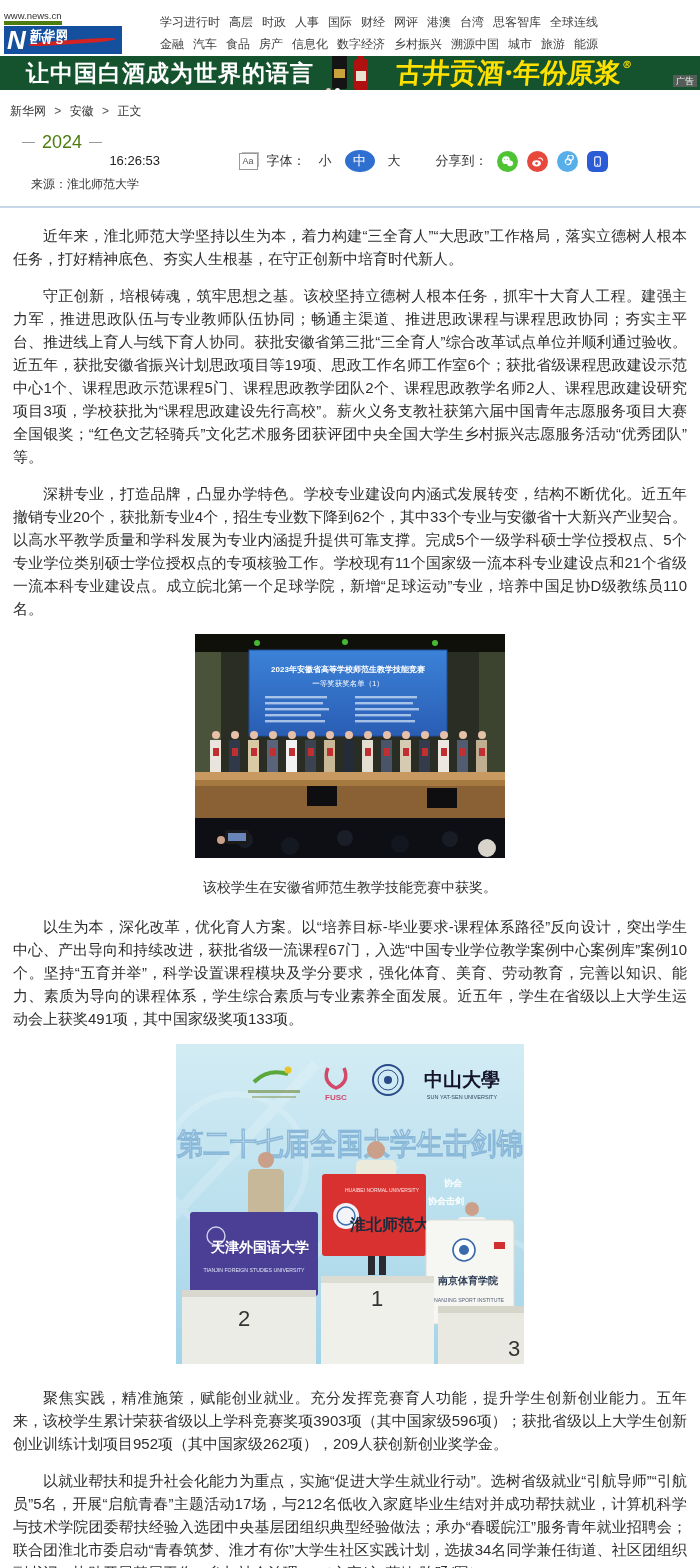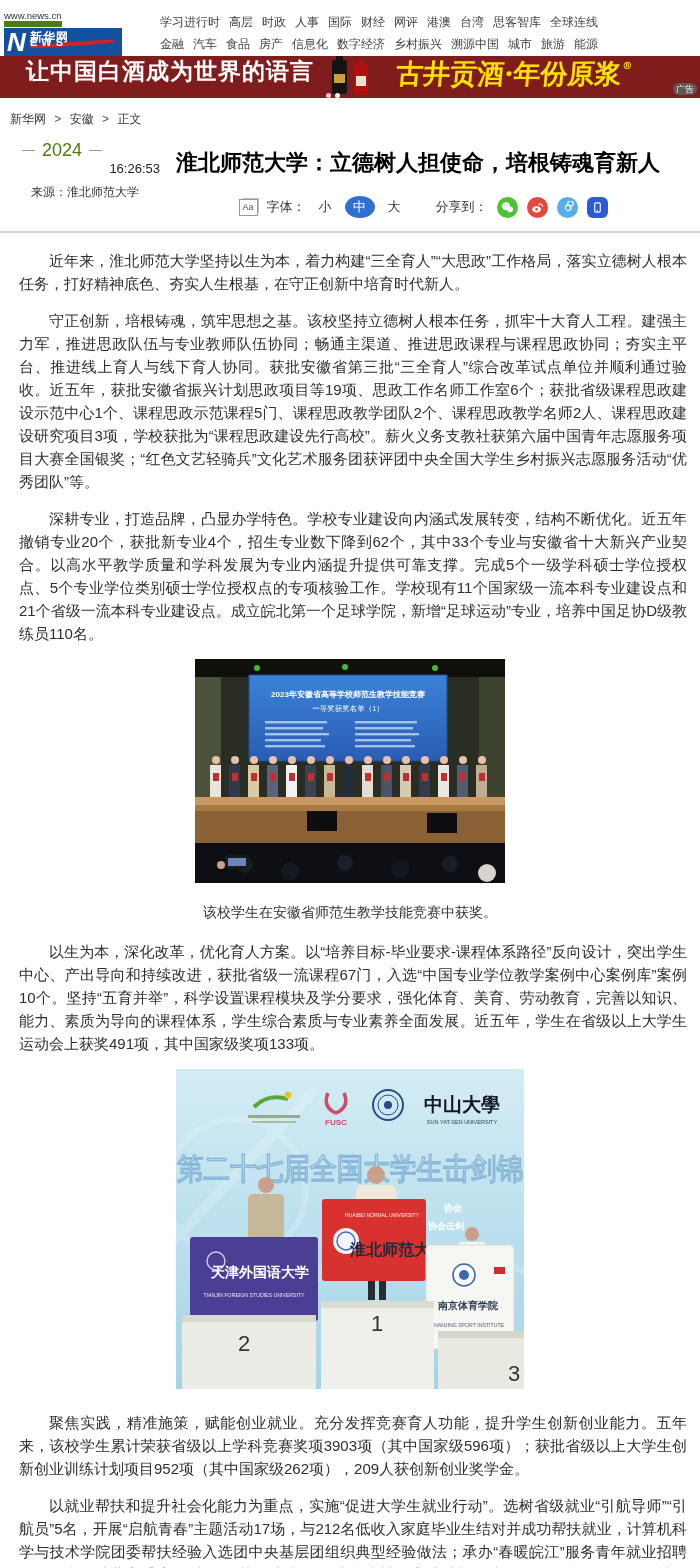--- a/index.html
+++ b/index.html
@@ -2,49 +2,49 @@
 <html lang="zh"><head>
 <meta charset="utf-8">
 <style>
   html,body{margin:0;padding:0;background:#fff;}
   body{font-family:"Liberation Sans","DejaVu Sans",sans-serif;color:#333;}
   .page{width:700px;margin:0 auto;overflow:hidden;background:#fff;position:relative;}
 
   
   .top{display:flex;align-items:flex-start;padding:5px 0 3px 4px;height:48px;}
   .logo-col{width:146px;flex:none;}
-  .url-top{font-size:9.5px;color:#333;border-bottom:6px solid #4d7c0f;display:inline-block;line-height:11px;}
+  .url-top{font-size:9.5px;color:#333;border-bottom:4px solid #4d7c0f;display:inline-block;line-height:11px;}
   .logo-box{width:118px;height:28px;background:#14509e;position:relative;margin:1px 0;color:#fff;overflow:hidden;}
   .logo-n{position:absolute;left:3px;top:0;font-size:26px;font-weight:bold;font-style:italic;line-height:28px;}
   .logo-cn{position:absolute;left:26px;top:1px;font-size:12px;font-weight:bold;letter-spacing:1px;}
   .logo-en{position:absolute;left:26px;bottom:8px;font-size:11px;font-weight:bold;letter-spacing:4px;}
   .logo-swoosh{position:absolute;left:24px;top:14px;width:88px;height:4px;background:#d42222;border-radius:60%/100%;transform:rotate(-4deg);}
   .url-bottom{font-size:9px;color:#a84848;line-height:10px;}
   .org-col{width:112px;flex:none;font-size:11.5px;line-height:16px;color:#333;padding-top:4px;border-left:1px solid #e3e3e3;padding-left:8px;}
   .stock-code{color:#1a6fc9;}
   .nav-col{flex:1;overflow:hidden;padding-top:6px;padding-left:10px;}
   .nav-row{white-space:nowrap;overflow:hidden;font-size:12px;line-height:22px;color:#3f3f3f;}
   .nav-row span{margin-right:9px;cursor:pointer;}
 
   
-  .banner{position:relative;height:42px;background:#7f1d1d;display:flex;overflow:hidden;}
+  .banner{position:relative;height:34px;background:#14532d;display:flex;align-items:center;overflow:hidden;}
   .slogan{font-size:23px;color:#fff;font-weight:bold;letter-spacing:1px;margin-left:26px;white-space:nowrap;}
   .bottles{width:58px;height:44px;position:relative;flex:none;margin-left:10px;}
   .bottle-black{position:absolute;left:8px;top:4px;width:15px;height:34px;background:#141414;border-radius:3px 3px 2px 2px;}
   .bottle-black:before{content:"";position:absolute;left:4px;top:-4px;width:7px;height:6px;background:#141414;}
   .bottle-black:after{content:"";position:absolute;left:2px;top:14px;width:11px;height:9px;background:#caa23c;}
   .bottle-red{position:absolute;left:30px;top:8px;width:14px;height:31px;background:#b01010;border-radius:3px 3px 2px 2px;}
   .bottle-red:before{content:"";position:absolute;left:4px;top:-4px;width:6px;height:5px;background:#b01010;}
   .bottle-red:after{content:"";position:absolute;left:2px;top:12px;width:10px;height:10px;background:#e8e2d2;}
   .dot1,.dot2{position:absolute;bottom:2px;width:5px;height:5px;border-radius:50%;}
   .dot1{left:2px;background:#f0c8c8;}
   .dot2{left:11px;background:#ffffff;}
   .brand{font-size:27px;color:#ffe100;font-weight:bold;font-family:"DejaVu Serif","Liberation Serif",serif;transform:skewX(-5deg);margin-left:14px;white-space:nowrap;}
   .reg{font-size:10px;vertical-align:14px;}
-  .ad-chip{position:absolute;right:3px;bottom:3px;font-size:9px;color:#eee;background:rgba(95,95,95,.85);padding:0 3px;line-height:12px;border-radius:6px;}
+  .ad-chip{position:absolute;right:3px;bottom:3px;font-size:9px;color:#eee;background:rgba(95,95,95,.85);padding:0 3px;line-height:12px;}
 
   
   .crumbs{padding:13px 14px 0 10px;font-size:12px;color:#333;}
   .crumbs .sep{margin:0 5px;color:#555;}
   .crumb-link{cursor:pointer;}
 
   
   .art-head{display:flex;padding:12px 0 0 10px;}
   .meta-col{width:150px;flex:none;}
   .year-row{display:flex;align-items:center;gap:7px;font-size:18px;color:#4d7c0f;padding-left:12px;}
@@ -61,21 +61,21 @@
   .share-label{margin-left:22px;}
   .share-ic{width:21px;height:21px;border-radius:50%;display:inline-flex;align-items:center;justify-content:center;cursor:pointer;}
   .ic-wechat{background:#4ec434;}
   .ic-weibo{background:#e6483c;}
   .ic-link{background:#57aee8;}
   .ic-mobile{background:#2b5bd7;border-radius:6px;}
   .divider{height:2px;background:#c9d8e8;margin-top:13px;}
 
   
   .art-body{padding:16px 13px 0 13px;font-size:15px;line-height:23px;text-align:justify;color:#2e2e2e;}
-  .art-body p{margin:0 0 14px 6px;text-indent:2em;}
+  .art-body p{margin:0 0 14px 0;text-indent:2em;}
   figure{margin:8px 0 16px 0;text-align:center;}
   figcaption{font-size:14px;color:#333;margin-top:12px;}
 </style>
 </head>
 <body>
 
 <div class="page">
 
   <div class="top">
     <div class="logo-col">
@@ -122,21 +122,20 @@
     <div class="meta-col">
       <div class="year-row">
         <span class="dashline"></span>
         <span>2024</span>
         <span class="dashline"></span>
       </div>
       <div class="time">16:26:53</div>
       <div class="source"><span>来源：</span><span>淮北师范大学</span></div>
     </div>
     <div class="title-col">
-      <h1 class="art-title">淮北师范大学：立德树人担使命，培根铸魂育新人</h1>
       <div class="toolbar">
         <span class="aa-icon">Aa</span>
         <span>字体：</span>
         <span class="fs">小</span>
         <span class="fs fs-mid">中</span>
         <span class="fs">大</span>
         <span class="share-label">分享到：</span>
         <span class="share-ic ic-wechat">
           <svg width="13" height="13" viewBox="0 0 14 14">
               <circle cx="5.4" cy="5.6" r="4.2" fill="#fff"></circle>

